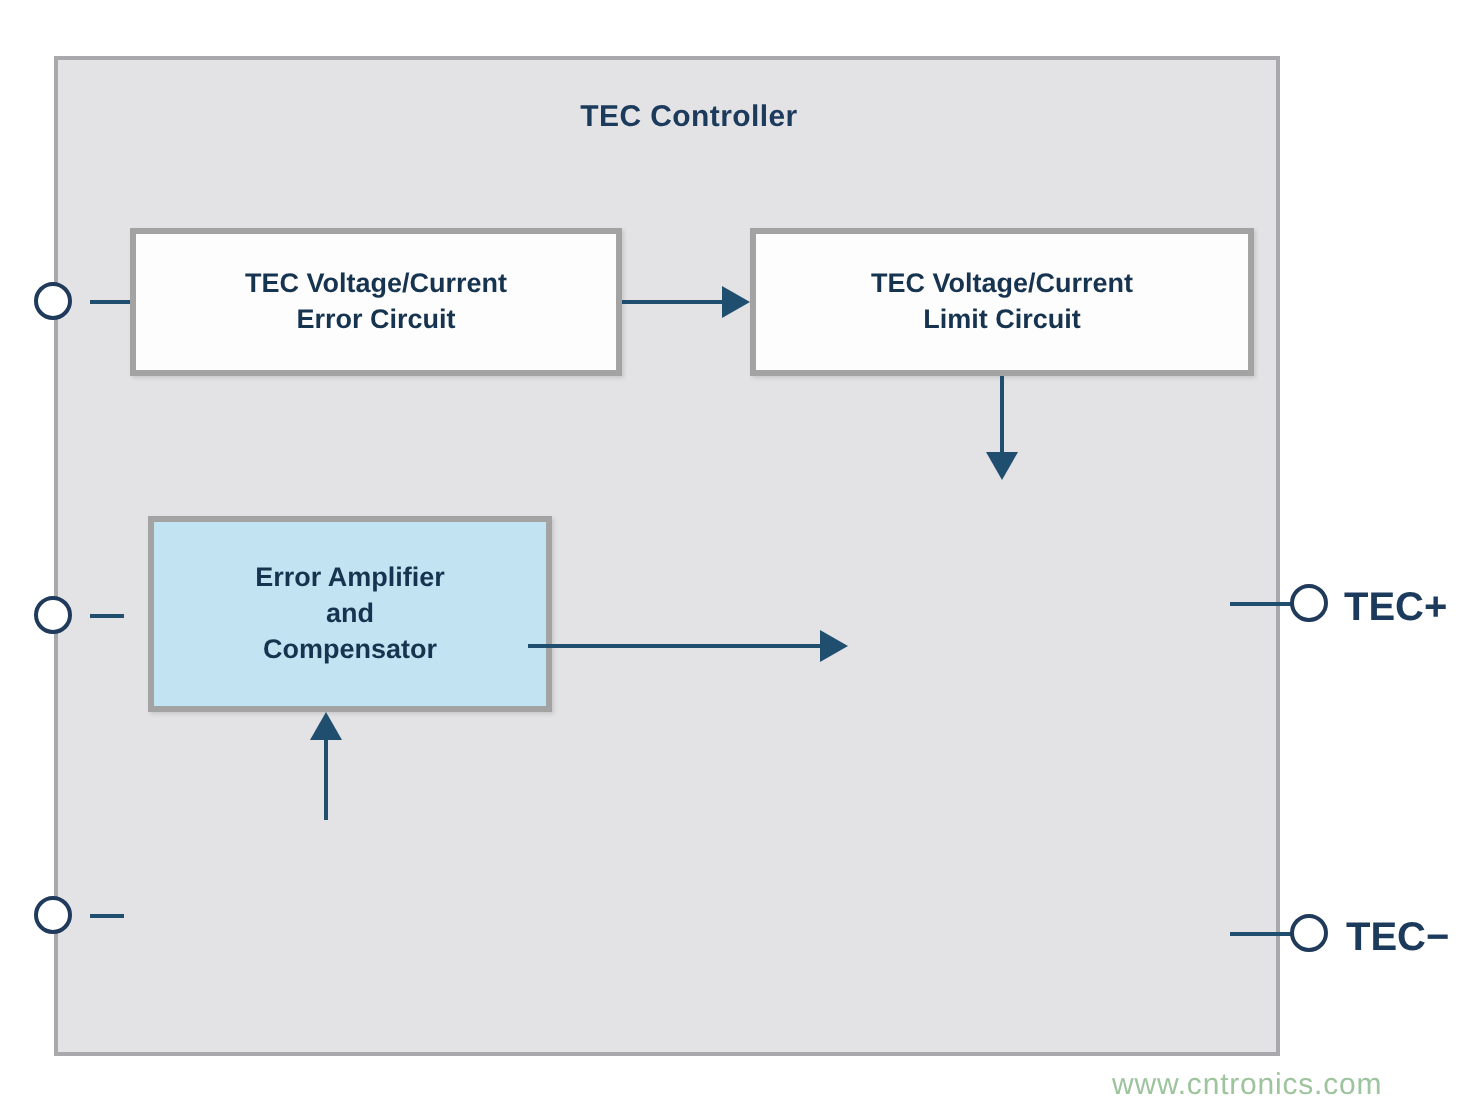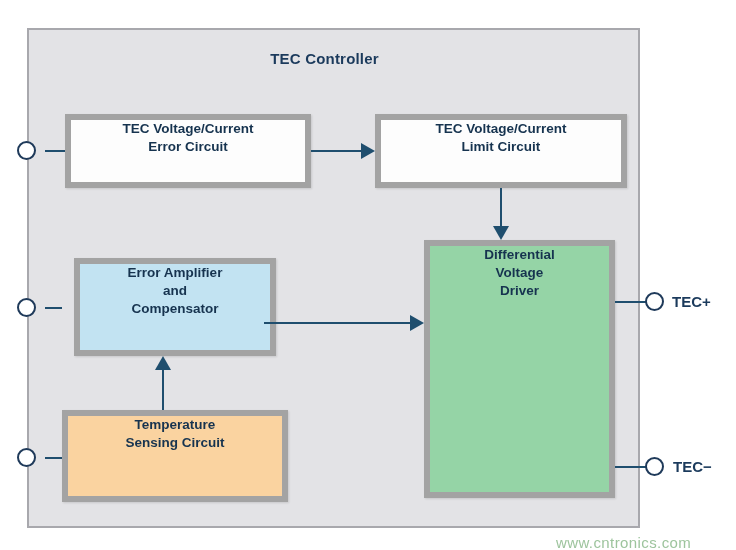--- a/index.html
+++ b/index.html
@@ -24,36 +24,37 @@
     left: 27px;
     top: 28px;
     width: 613px;
     height: 500px;
     background: #e3e3e6;
     border: 2px solid #a8a8ad;
     box-sizing: border-box;
   }
   #panel-title {
     position: absolute;
-    left: 18px;
+    left: 38px;
     top: 50px;
     width: 613px;
     text-align: center;
     font-size: 15px;
     font-weight: bold;
     color: #1b3a5c;
     letter-spacing: 0.2px;
   }
 
   
   .block {
     position: absolute;
     box-sizing: border-box;
-    border: 6px solid #a3a3a3;
+    border: 3px solid #a3a3a3;
     display: flex;
+    align-items: center;
     justify-content: center;
     text-align: center;
     font-size: 13.5px;
     font-weight: bold;
     color: #16334f;
     line-height: 1.32;
     box-shadow: 1px 1px 2px rgba(0,0,0,0.12);
   }
   .block .txt { padding: 0 6px; }
 
@@ -115,21 +116,21 @@
   .terminal {
     position: absolute;
     width: 19px; height: 19px;
     border: 2px solid #1f3a5a;
     border-radius: 50%;
     background: #ffffff;
     box-sizing: border-box;
   }
   .pin-label {
     position: absolute;
-    font-size: 15px;
+    font-size: 20px;
     font-weight: bold;
     color: #1b3a5c;
     white-space: nowrap;
   }
 
   
   #watermark {
     position: absolute;
     left: 556px;
     top: 517px;
@@ -163,34 +164,21 @@
   </div>
 
   <div class="block" id="block-error-amp">
     <span class="txt">
       <span>Error Amplifier</span><br>
       <span>and</span><br>
       <span>Compensator</span>
     </span>
   </div>
 
-  <div class="block" id="block-temp-sense">
-    <span class="txt">
-      <span>Temperature</span><br>
-      <span>Sensing Circuit</span>
-    </span>
-  </div>
-
-  <div class="block" id="block-driver">
-    <span class="txt">
-      <span>Differential</span><br>
-      <span>Voltage</span><br>
-      <span>Driver</span>
-    </span>
-  </div>
+
 
   <div class="line-h" style="left:45px; top:150px; width:20px;"></div>
 
   <div class="line-h" style="left:311px; top:150px; width:50px;"></div>
   <div class="arrow-right" style="left:361px; top:143px;"></div>
 
   <div class="line-v" style="left:500px; top:188px; height:38px;"></div>
   <div class="arrow-down" style="left:493px; top:226px;"></div>
 
   <div class="line-h" style="left:45px; top:307px; width:17px;"></div>

